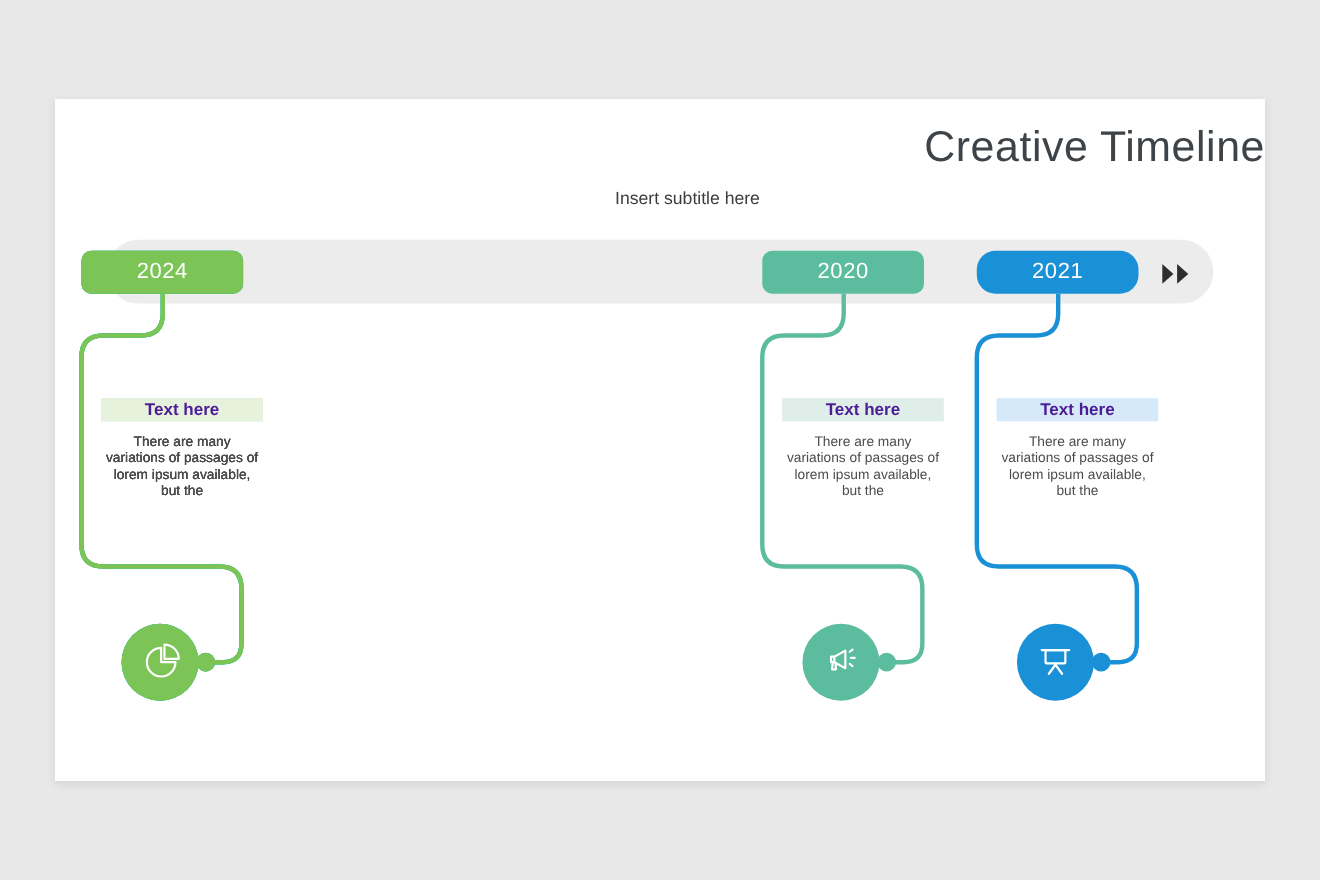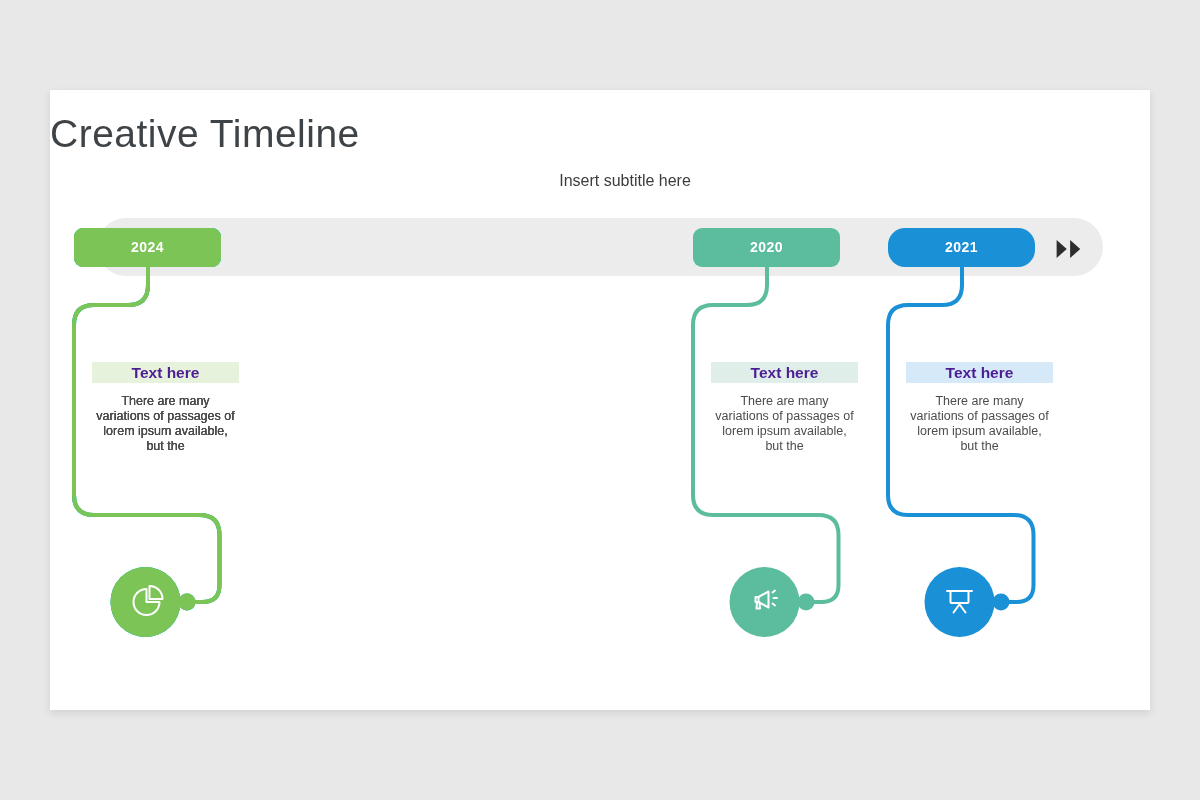--- a/index.html
+++ b/index.html
@@ -7,21 +7,21 @@
     width:1200px;height:800px;
     background:#e8e8e8;
     font-family:"Liberation Sans","DejaVu Sans",sans-serif;
     position:relative;overflow:hidden;
   }
   .slide{
     position:absolute;left:50px;top:90px;width:1100px;height:620px;
     background:#ffffff;box-shadow:0 3px 8px rgba(0,0,0,0.10);
   }
   .title{
-    position:absolute;top:22px;left:0;width:100%;text-align:left;
+    position:absolute;top:22px;left:0;width:100%;text-align:right;
     font-size:39px;font-weight:500;color:#3e4347;letter-spacing:0.5px;
   }
   .subtitle{
     position:absolute;top:82px;left:0;width:100%;text-align:center;
     font-size:16px;font-weight:400;color:#3c3c3c;margin-left:25px;
   }
   .bar{
     position:absolute;left:47px;top:128px;width:1006px;height:58px;
     border-radius:29px;background:#ececec;
   }
@@ -31,21 +31,21 @@
   .column{
     position:absolute;top:138px;width:195px;height:480px;
   }
   .column:nth-of-type(1){left:34px;}
   .column:nth-of-type(2){left:229px;}
   .column:nth-of-type(3){left:424px;}
   .column:nth-of-type(4){left:619px;}
   .column:nth-of-type(5){left:814px;}
   .tab{
     position:absolute;left:24px;top:0;width:147px;height:39px;
-    border-radius:9px;color:#ffffff;font-size:14px;font-weight:700;
+    border-radius:9px;color:#ffffff;font-size:20px;font-weight:400;
     letter-spacing:0.5px;text-align:center;line-height:39px;cursor:pointer;
   }
   .connector{
     position:absolute;left:0;top:39px;width:195px;height:385px;
     pointer-events:none;
   }
   .connector .track{fill:none;stroke-width:4;stroke-linecap:round;}
   .iconart{fill:none;stroke:#ffffff;stroke-width:2;stroke-linecap:round;stroke-linejoin:round;}
   .iconart .thick{stroke-width:3.2;}
   .band{

